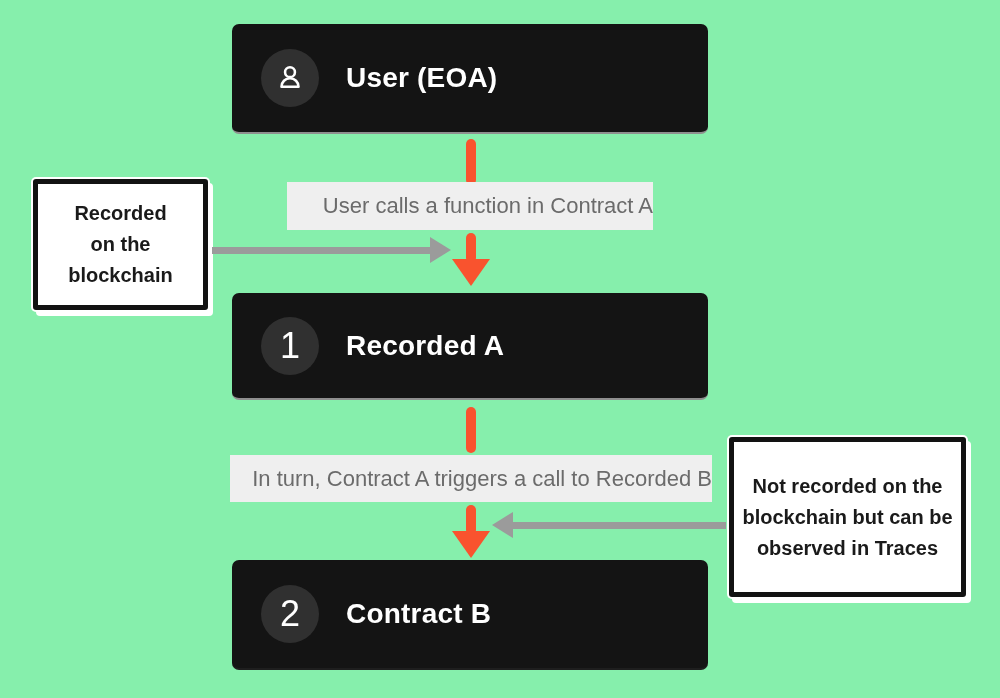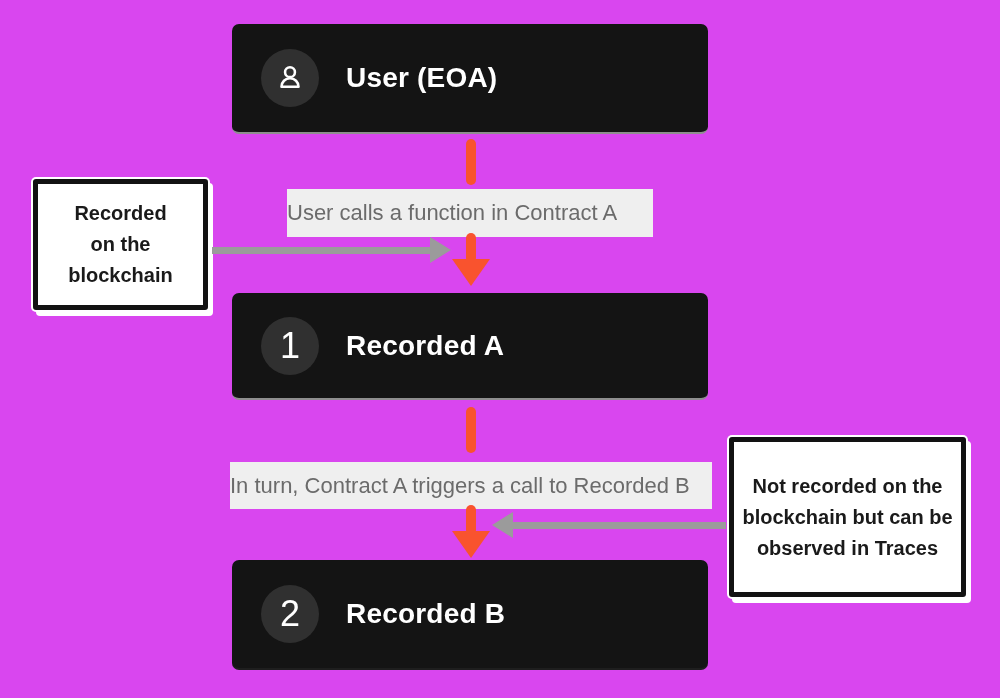--- a/index.html
+++ b/index.html
@@ -1,18 +1,18 @@
 <!DOCTYPE html>
 <html><head>
 <meta charset="utf-8">
 <style>
   html,body{margin:0;padding:0;background:#000;}
   *{box-sizing:border-box;}
   .stage{
-    position:relative;width:1000px;height:698px;background:#d946ef;
+    position:relative;width:1000px;height:698px;background:#86efac;
     font-family:"Liberation Sans","DejaVu Sans",sans-serif;overflow:hidden;
   }
   
   .node{
     position:absolute;left:232px;width:476px;height:110px;
     background:#141414;border-radius:7px;
     display:flex;align-items:center;
   }
   .node.underlined{border-bottom:2px solid #8f8f8f;}
   .node .badge{
@@ -23,22 +23,22 @@
   .node .badge .num{
     color:#ffffff;font-size:36px;font-weight:400;line-height:1;
   }
   .node .title{
     color:#ffffff;font-size:28px;font-weight:700;margin-left:27px;
     letter-spacing:.2px;
   }
   
   .edge-label{
     position:absolute;background:#efefef;
-    display:flex;align-items:center;justify-content:flex-start;
-    color:#6b6b6b;font-size:22px;font-weight:400;margin-top:7px;
+    display:flex;align-items:center;justify-content:flex-end;
+    color:#6b6b6b;font-size:22px;font-weight:400;
   }
   
   .o-stem{
     position:absolute;width:10px;background:#f9532e;border-radius:6px;
   }
   .o-head{
     position:absolute;width:0;height:0;
     border-left:19px solid transparent;border-right:19px solid transparent;
     border-top:27px solid #f9532e;
   }
@@ -127,16 +127,16 @@
   <div class="g-head-left" id="g-right-head"></div>
   <div class="g-stem" id="g-right-stem"></div>
   <div class="callout" id="callout-right">
     <span class="txt">Not recorded on the blockchain but can be observed in Traces</span>
   </div>
 
   <div class="node" id="node-contract-b">
     <div class="badge">
       <span class="num">2</span>
     </div>
-    <div class="title">Recorded B</div>
+    <div class="title">Contract B</div>
   </div>
 
 </div>
 
 </body></html>

